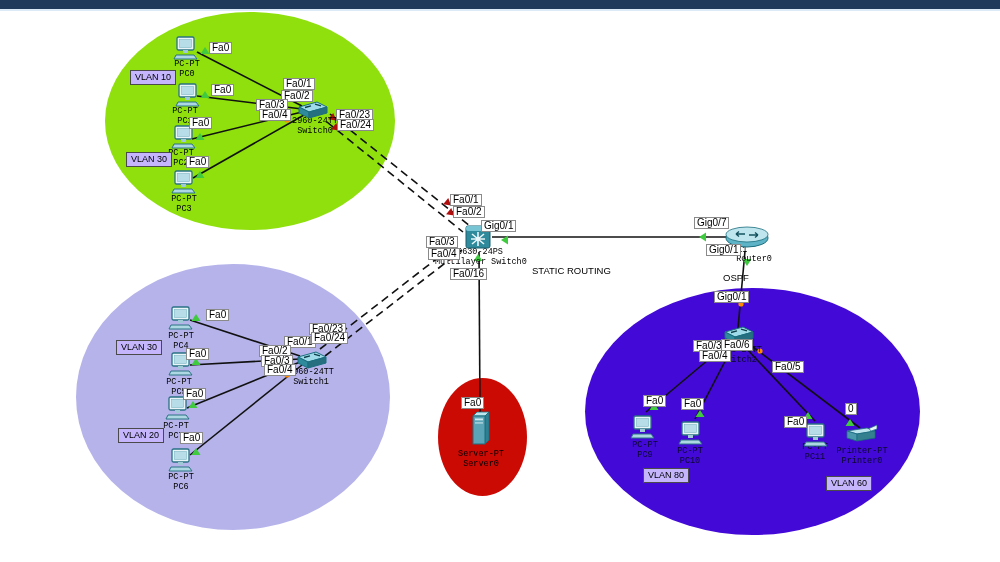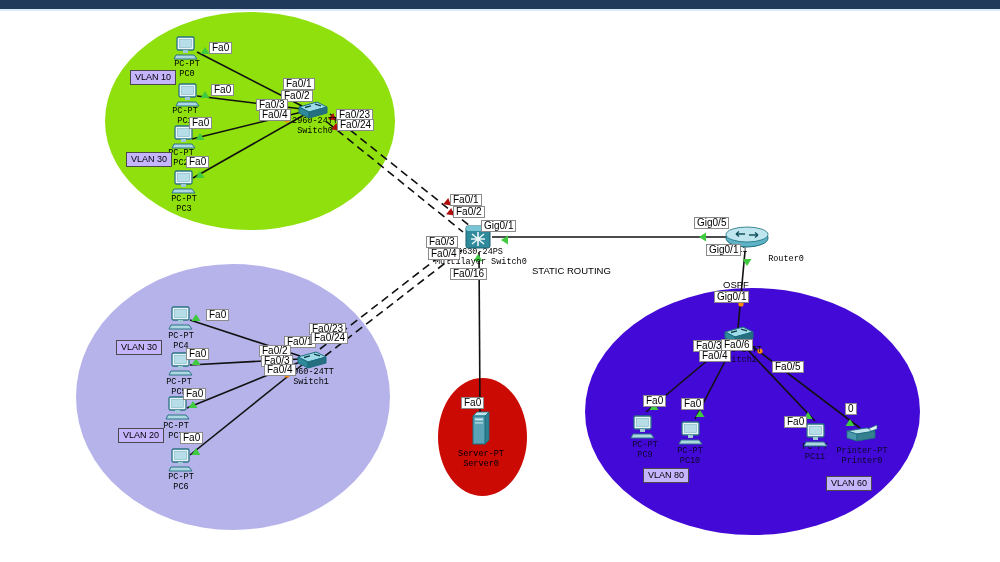--- a/index.html
+++ b/index.html
@@ -253,26 +253,26 @@
   <span class="box" style="left:428px;top:248px">Fa0/4</span>
   <span class="box" style="left:450px;top:268px">Fa0/16</span>
   <span class="note" style="left:532px;top:265px">STATIC ROUTING</span>
 
   <svg class="dev" style="left:724px;top:226px;width:46px;height:22px">
       <use href="#i-router"></use>
     </svg>
   <div class="dlabel" style="left:727px;top:245px;width:36px;text-align:left">
     <span>2911</span>
     </div>
-  <div class="dlabel" style="left:764px;top:254px;width:44px">
+  <div class="dlabel" style="left:732px;top:254px;width:44px">
     <span>Router0</span>
     </div>
-  <span class="box" style="left:694px;top:217px">Gig0/5</span>
+  <span class="box" style="left:694px;top:217px">Gig0/7</span>
   <span class="box over" style="left:706px;top:244px">Gig0/1</span>
-  <span class="note" style="left:723px;top:279px">OSPF</span>
+  <span class="note" style="left:723px;top:272px">OSPF</span>
 
   <svg class="dev" style="left:722px;top:325px;width:34px;height:20px">
       <use href="#i-sw"></use>
     </svg>
   <div class="dlabel" style="left:713px;top:345px;width:52px;color:#0a0a2a">
     <span>2960-24TT</span>
       <span>Switch2</span>
     </div>
   <span class="box" style="left:714px;top:291px">Gig0/1</span>
   <span class="box" style="left:693px;top:340px">Fa0/3</span>

